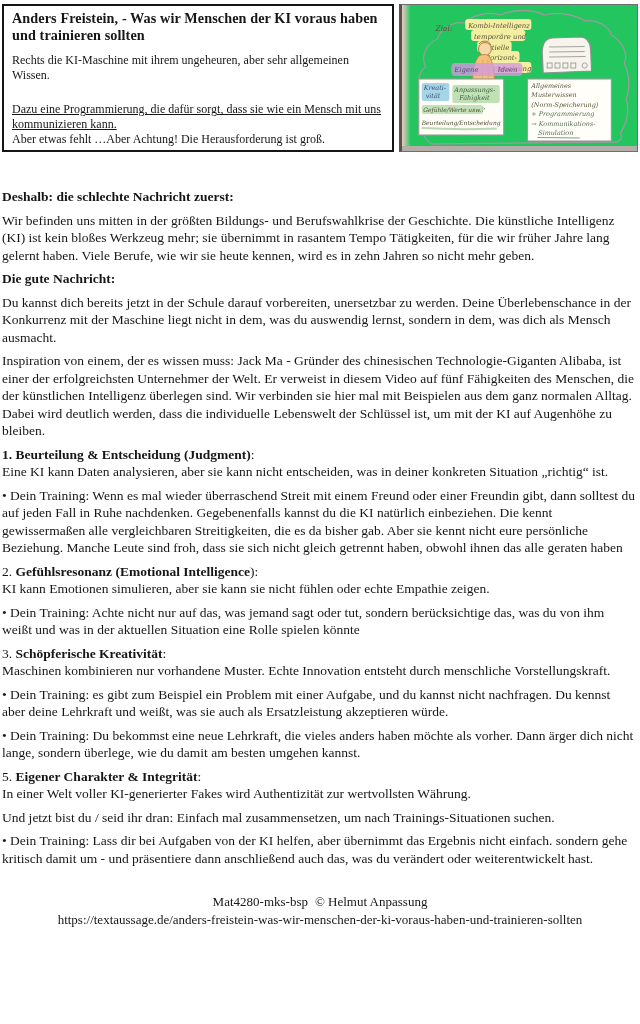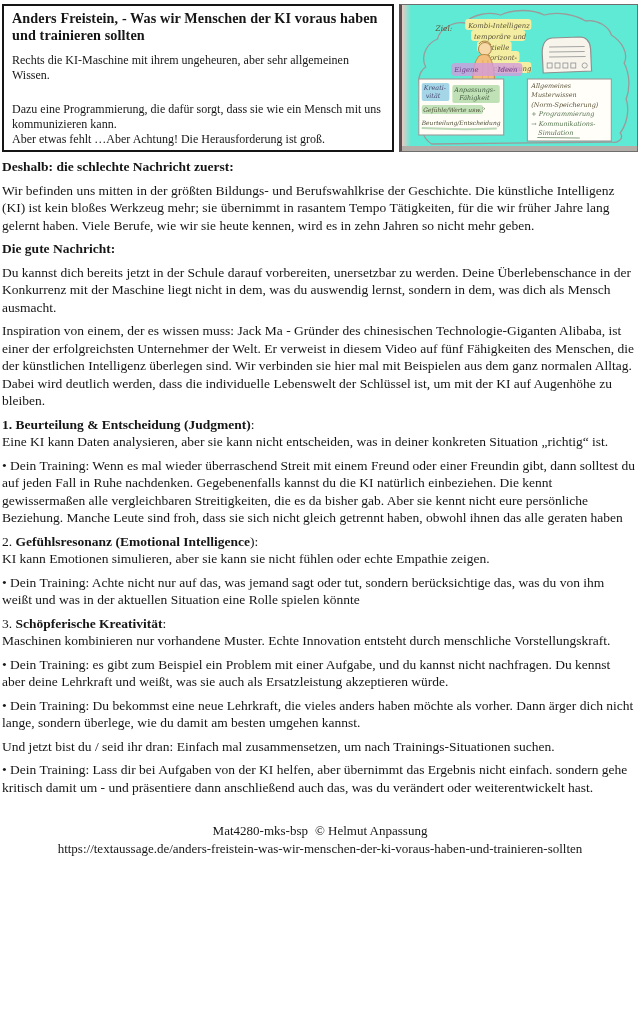--- a/index.html
+++ b/index.html
@@ -10,37 +10,37 @@
   .page { width:640px; height:816px; box-sizing:border-box; padding:3px 0 0 0; }
 
   
   .header-row { display:flex; gap:5px; margin:1px 2px 0 2px; height:148px; }
   .header-text {
     width:392px; box-sizing:border-box; border:2px solid #151515;
     padding:4px 9px 2px 8px; background:#fff;
   }
   .header-title { font-weight:bold; font-size:14.2px; line-height:1.22; letter-spacing:0.1px; }
   .header-p { font-size:12px; line-height:1.24; margin:8px 0 0 0; }
-  .header-p.gap { margin-top:20px; }
+  .header-p.gap { margin-top:20px;text-decoration:underline; }
   .header-p.tight { margin-top:0; }
 
   .header-sketch {
     flex:1; position:relative; box-sizing:border-box;
     border-top:1px solid #6e6e6e; border-right:1px solid #6e6e6e; border-bottom:1px solid #6e6e6e;
     border-left:3px solid #5a4e4e;
-    background:#5eead4; overflow:hidden;
+    background:#22c55e; overflow:hidden;
   }
   .sketch-pink-edge { position:absolute; left:0; top:0; width:9px; height:100%;
     background:linear-gradient(to right, #ecc9c3, rgba(236,201,195,0)); pointer-events:none; }
   .sketch-bottom-strip { position:absolute; left:0; bottom:0; width:100%; height:5px; background:#b3aea7; }
   .sketch-svg { position:absolute; left:0; top:0; width:100%; height:calc(100% - 5px); }
   .hand { font-family:"DejaVu Serif", serif; font-style:italic; }
 
   
-  .body-text { padding:6px 4px 0 2px; font-size:13.5px; line-height:17.5px; }
+  .body-text { padding:6px 4px 0 2px; font-size:13.5px; line-height:17.5px;margin-top:30px; }
   .block { margin:6px 0 0 0; }
   .block:first-child { margin-top:0; }
   .block b, .block strong { font-weight:bold; }
 
   
   .footer { margin-top:26px; text-align:center; font-size:13px; line-height:17.5px; }
   .footer-line1 { display:flex; justify-content:center; gap:7px; }
 </style>
 </head>
 <body>
@@ -143,20 +143,24 @@
         <div><span>2. </span><strong>Gefühlsresonanz (Emotional Intelligence</strong><span>):</span></div>
         <div>KI kann Emotionen simulieren, aber sie kann sie nicht fühlen oder echte Empathie zeigen.</div>
       </div>
       <div class="block p">• Dein Training: Achte nicht nur auf das, was jemand sagt oder tut, sondern berücksichtige das, was du von ihm weißt und was in der aktuellen Situation eine Rolle spielen könnte</div>
       <div class="block numbered">
         <div><span>3. </span><strong>Schöpferische Kreativität</strong><span>:</span></div>
         <div>Maschinen kombinieren nur vorhandene Muster. Echte Innovation entsteht durch menschliche Vorstellungskraft.</div>
       </div>
       <div class="block p">• Dein Training: es gibt zum Beispiel ein Problem mit einer Aufgabe, und du kannst nicht nachfragen. Du kennst aber deine Lehrkraft und weißt, was sie auch als Ersatzleistung akzeptieren würde.</div>
       <div class="block p">• Dein Training: Du bekommst eine neue Lehrkraft, die vieles anders haben möchte als vorher. Dann ärger dich nicht lange, sondern überlege, wie du damit am besten umgehen kannst.</div>
+      <div class="block numbered">
+        <div><span>5. </span><strong>Eigener Charakter &amp; Integrität</strong><span>:</span></div>
+        <div>In einer Welt voller KI-generierter Fakes wird Authentizität zur wertvollsten Währung.</div>
+      </div>
       <div class="block p">Und jetzt bist du / seid ihr dran: Einfach mal zusammensetzen, um nach Trainings-Situationen suchen.</div>
       <div class="block p">• Dein Training: Lass dir bei Aufgaben von der KI helfen, aber übernimmt das Ergebnis nicht einfach. sondern gehe kritisch damit um - und präsentiere dann anschließend auch das, was du verändert oder weiterentwickelt hast.</div>
     </div>
 
   <div class="footer">
     <div class="footer-line1">
       <span>Mat4280-mks-bsp</span>
       <span>© Helmut Anpassung</span>
     </div>
     <div>https://textaussage.de/anders-freistein-was-wir-menschen-der-ki-voraus-haben-und-trainieren-sollten</div>

